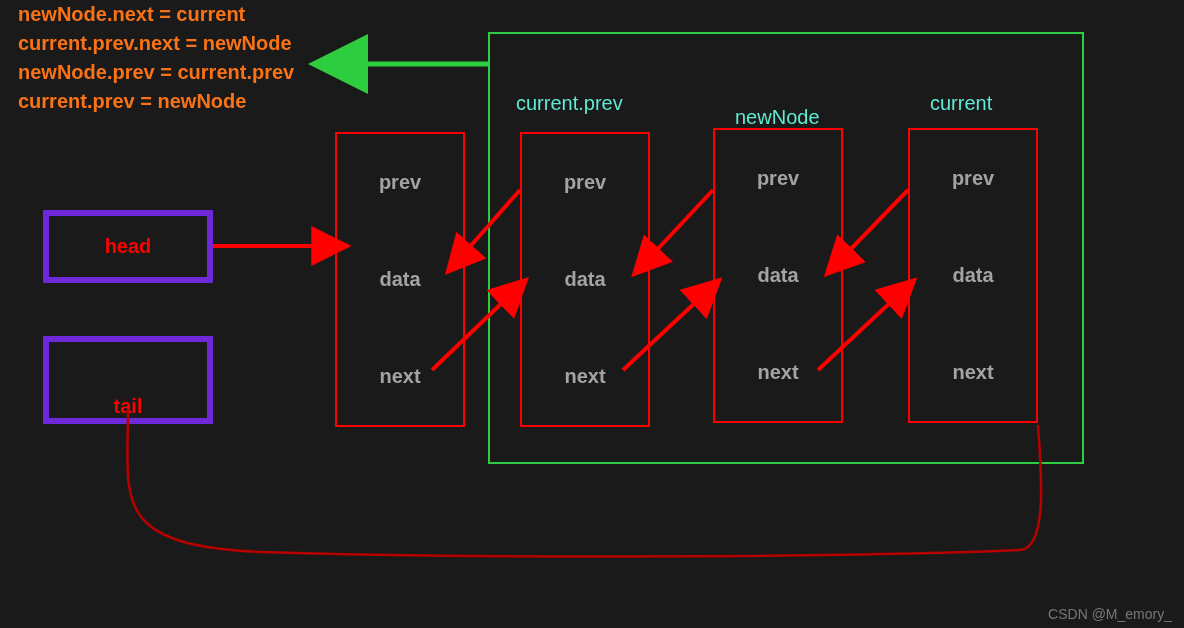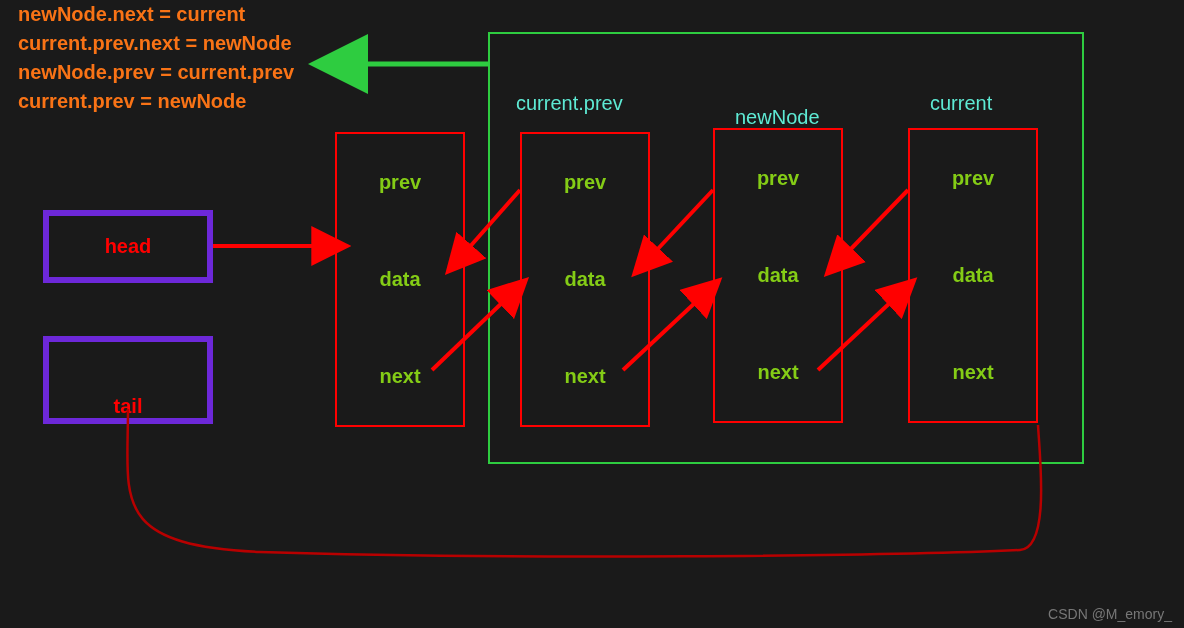--- a/index.html
+++ b/index.html
@@ -30,21 +30,21 @@
     align-items: center;
     justify-content: center;
   }
   .node-box {
     position: absolute;
     border: 2px solid #ff0000;
     display: flex;
     flex-direction: column;
     align-items: center;
     justify-content: space-around;
-    color: #84cc16;
+    color: #a3a3a3;
     font-size: 20px;
     font-weight: bold;
   }
   .node-label {
     position: absolute;
     color: #5eead4;
     font-size: 20px;
     font-weight: normal;
   }
   .highlight-box {

